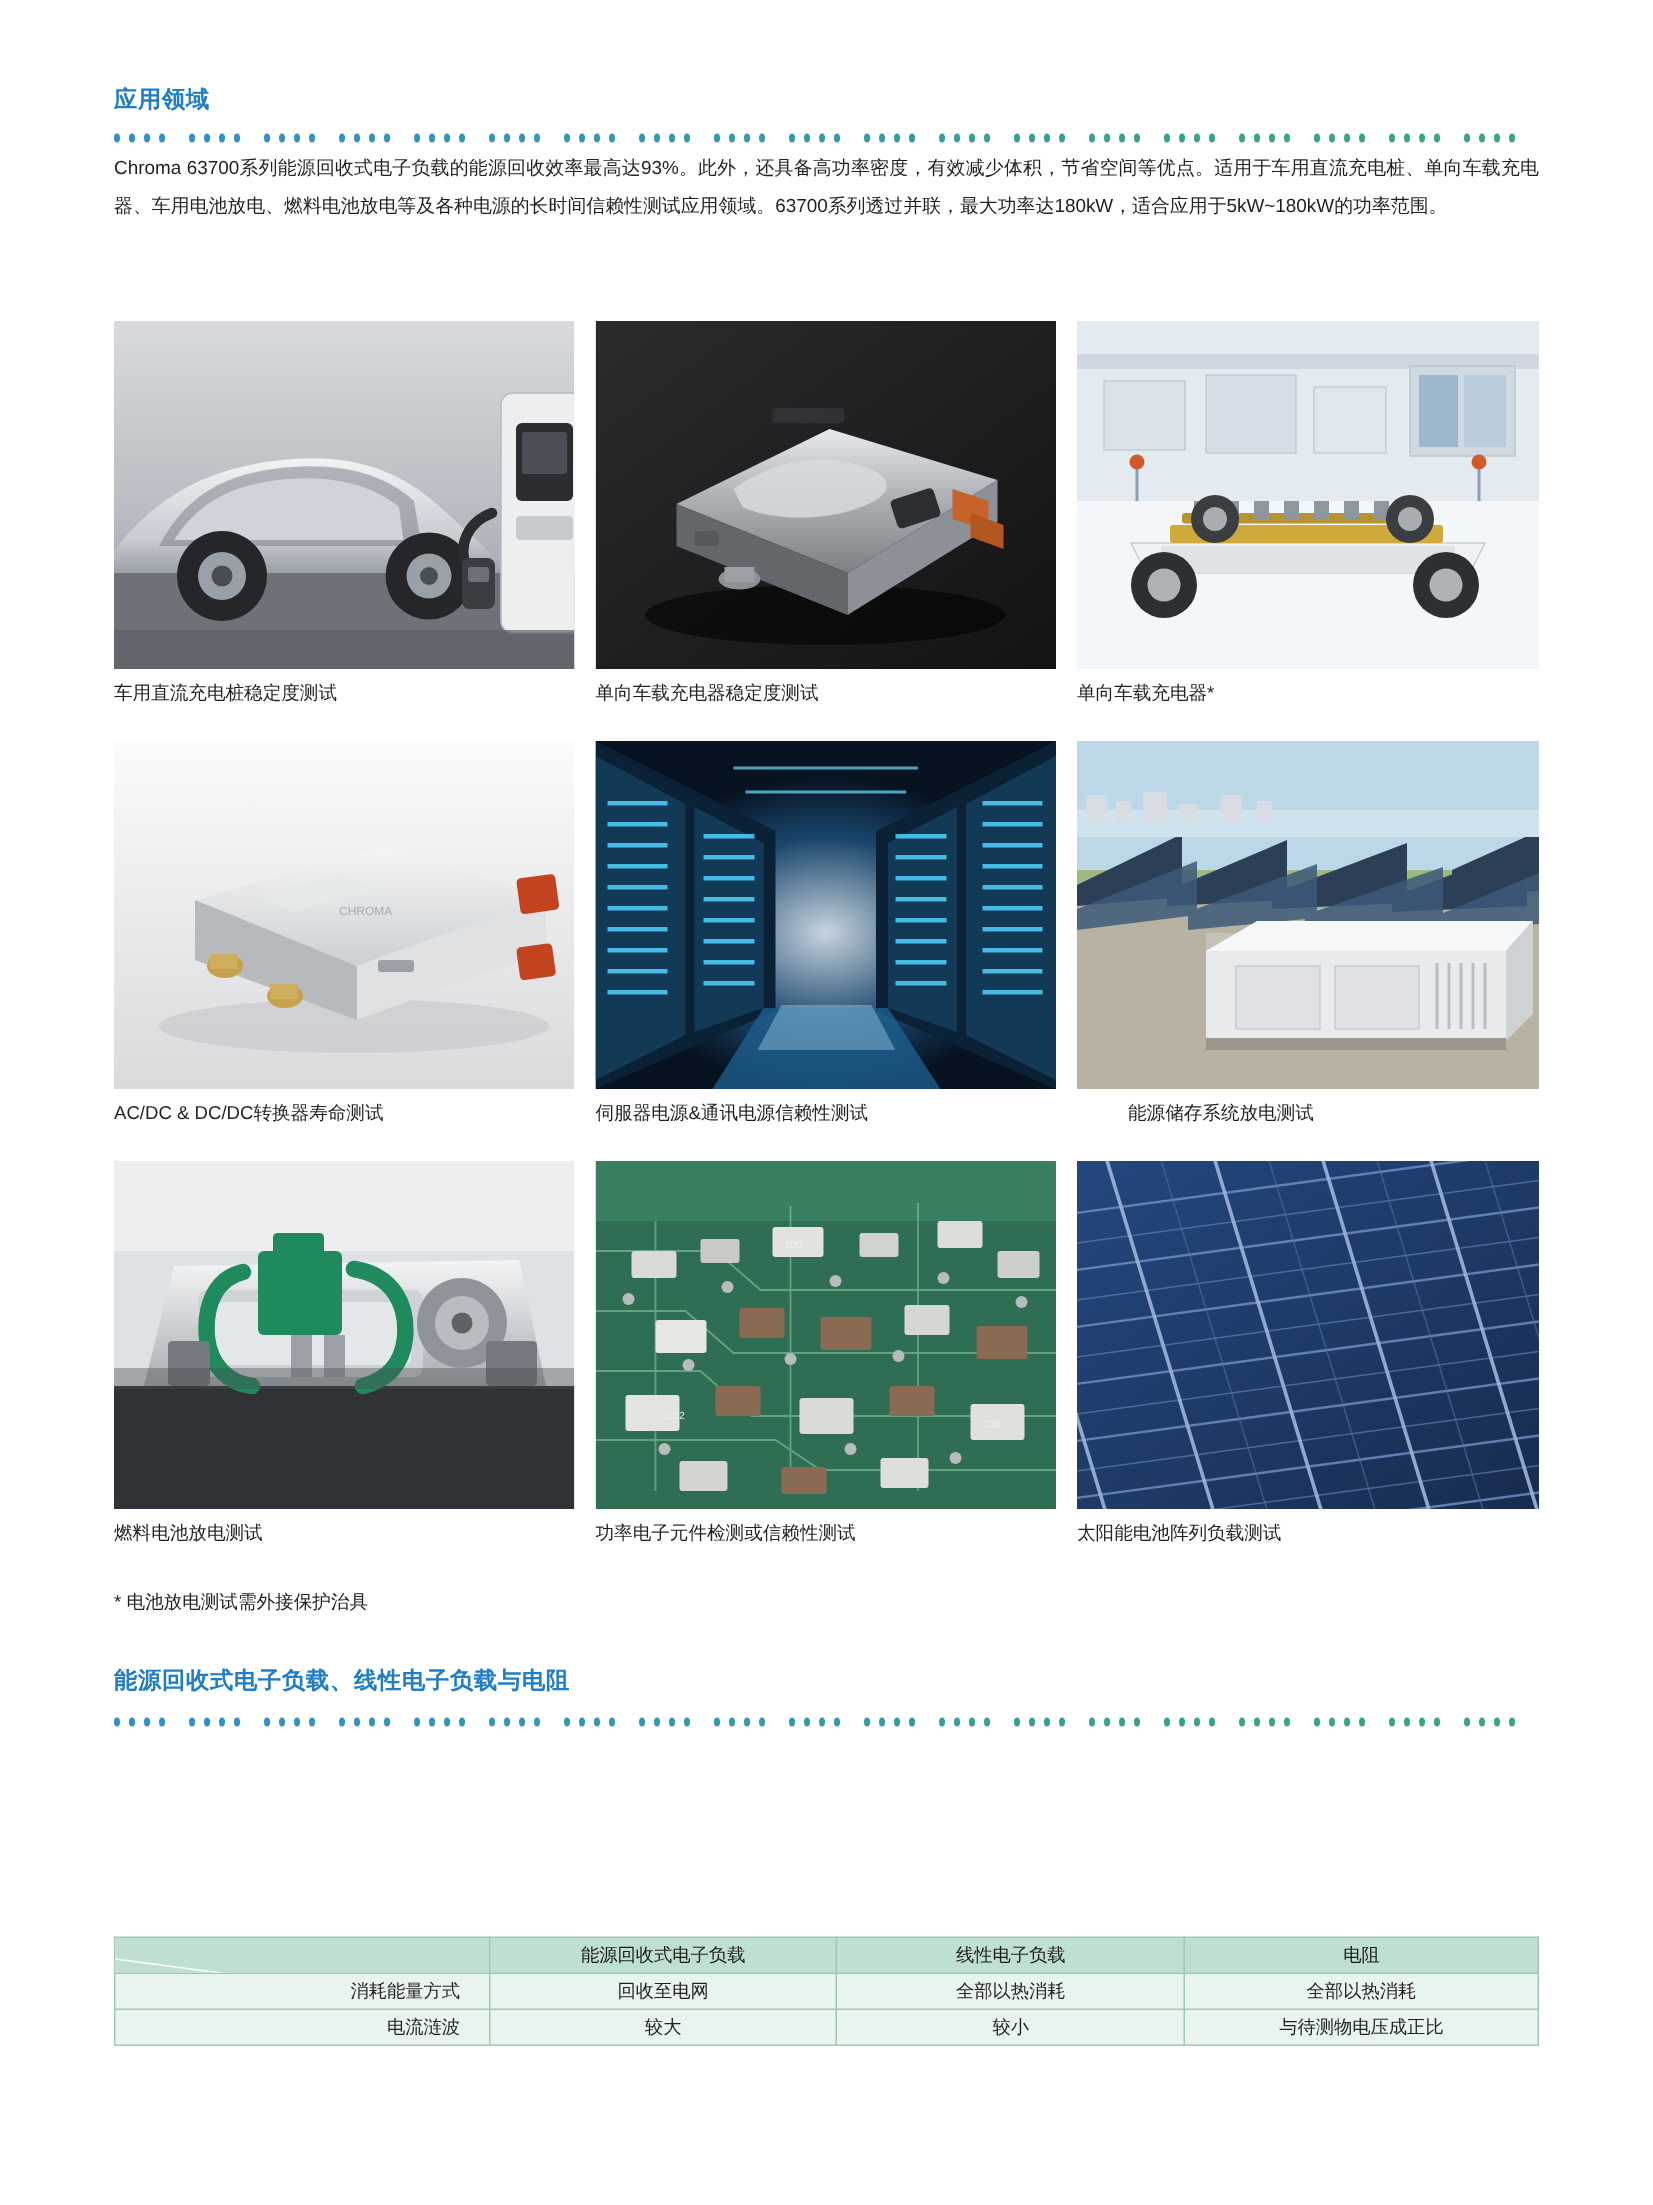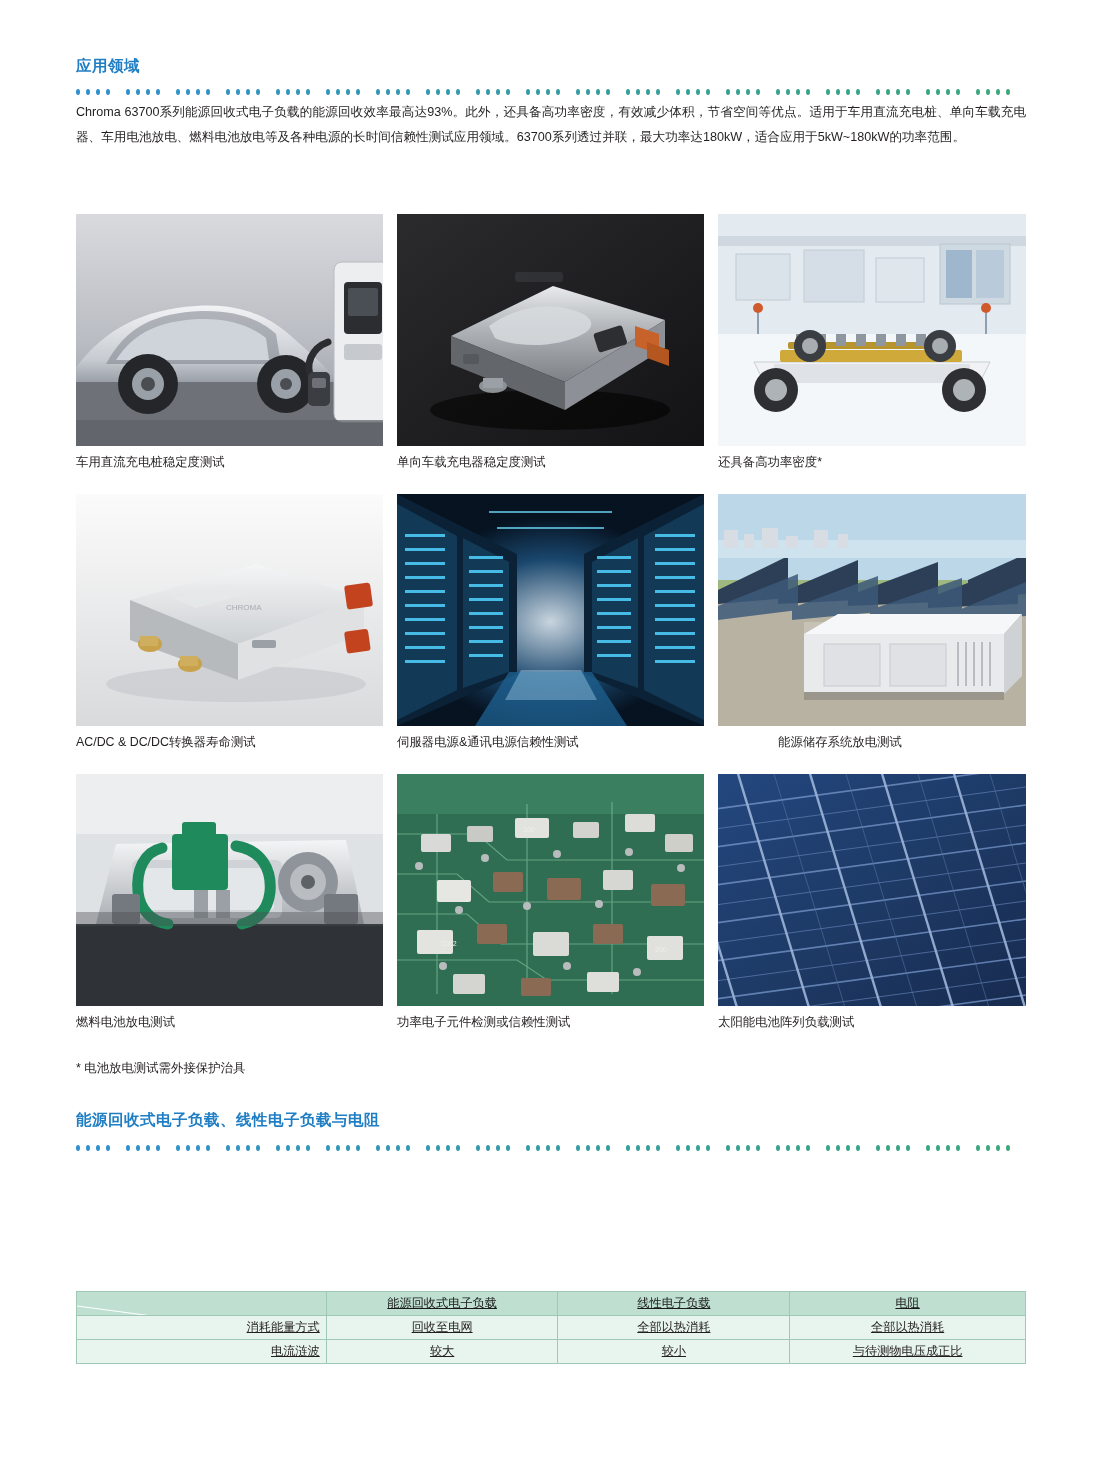--- a/index.html
+++ b/index.html
@@ -76,23 +76,22 @@
   }
 
   
   .cmp-table {
     position: absolute;
     border-collapse: collapse;
     font-size: 12.2px;
   }
   .cmp-table td, .cmp-table th {
     border: 1px solid #9fc9b6;
-    padding: 3px 6px;
+    padding: 3px 19px;
     height: 23px;
-    text-decoration: underline;
   }
   .cmp-table thead th {
     background: #bfe0d0;
     font-weight: normal;
     text-align: center;
     color: #1a1a1a;
   }
   .cmp-table tbody td {
     background: #e8f4ee;
     text-align: center;
@@ -322,21 +321,21 @@
         </g>
         <g stroke="#8ea0b0" stroke-width="2" fill="none">
           <path d="M40 120 L40 96"></path>
             <path d="M268 120 L268 96"></path>
         </g>
         <circle cx="40" cy="94" r="5" fill="#d05a2c"></circle>
         <circle cx="268" cy="94" r="5" fill="#d05a2c"></circle>
       </svg>
     </div>
   </div>
-  <div class="caption" style="left:718px; top:454px;">还具备高功率密度*</div>
+  <div class="caption" style="left:718px; top:454px;">单向车载充电器*</div>
 
   <div class="img-card" style="left:76px; top:494px; width:307px; height:232px;">
     <div class="img-frame">
       <svg class="ph" viewBox="0 0 307 232" preserveAspectRatio="none">
         <defs>
           <linearGradient id="bgw" x1="0" y1="0" x2="0" y2="1">
             <stop offset="0%" stop-color="#fbfbfb"></stop>
               <stop offset="100%" stop-color="#d9dadc"></stop>
           </linearGradient>
           <linearGradient id="box" x1="0" y1="0" x2="0" y2="1">
@@ -470,21 +469,21 @@
             <path d="M256 148 L256 192"></path>
           <path d="M264 148 L264 192"></path>
             <path d="M272 148 L272 192"></path>
         </g>
         <rect x="106" y="150" width="56" height="42" fill="#dfe1e4" stroke="#c7cacd"></rect>
         <rect x="172" y="150" width="56" height="42" fill="#dfe1e4" stroke="#c7cacd"></rect>
         <rect x="86" y="198" width="200" height="8" fill="#9b968c"></rect>
       </svg>
     </div>
   </div>
-  <div class="caption" style="left:750px; top:734px;padding-left:28px;">能源储存系统放电测试</div>
+  <div class="caption" style="left:724px; top:734px;padding-left:28px;">能源储存系统放电测试</div>
 
   <div class="img-card" style="left:76px; top:774px; width:307px; height:232px;">
     <div class="img-frame">
       <svg class="ph" viewBox="0 0 307 232" preserveAspectRatio="none">
         <defs>
           <linearGradient id="eg" x1="0" y1="0" x2="0" y2="1">
             <stop offset="0%" stop-color="#f4f5f6"></stop>
               <stop offset="100%" stop-color="#a9adb2"></stop>
           </linearGradient>
         </defs>

